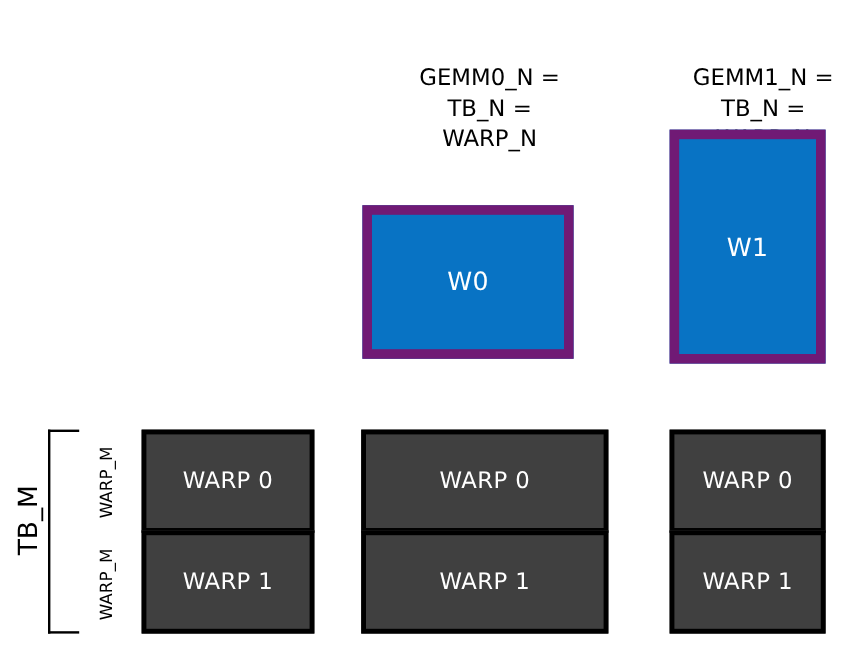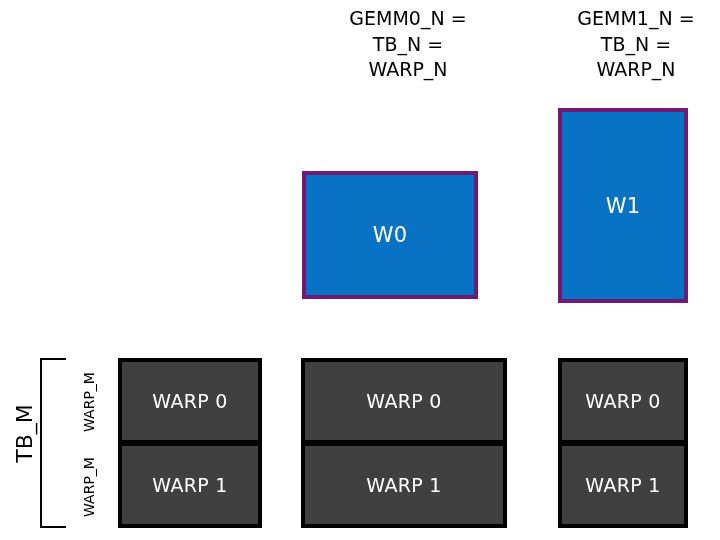--- a/index.html
+++ b/index.html
@@ -18,29 +18,30 @@
 
   
   .col-caption {
     position: absolute;
     text-align: center;
     font-size: 19px;
     line-height: 25.5px;
     color: #000000;
     white-space: pre-line;
     font-family: "DejaVu Sans", sans-serif;
+    margin-top: 47px;
   }
   #caption-gemm0 { left: 300px; top: 6px; width: 216px; }
   #caption-gemm1 { left: 552px; top: 6px; width: 168px; }
 
   
   .box {
     position: absolute;
     box-sizing: border-box;
-    border: 4px solid #701a75;
+    border: 8px solid #701a75;
     display: flex;
     align-items: center;
     justify-content: center;
     color: #ffffff;
   }
   .box-blue  { background: #0873c4; }
 
   .box-label {
     font-size: 21px;
     color: #ffffff;

